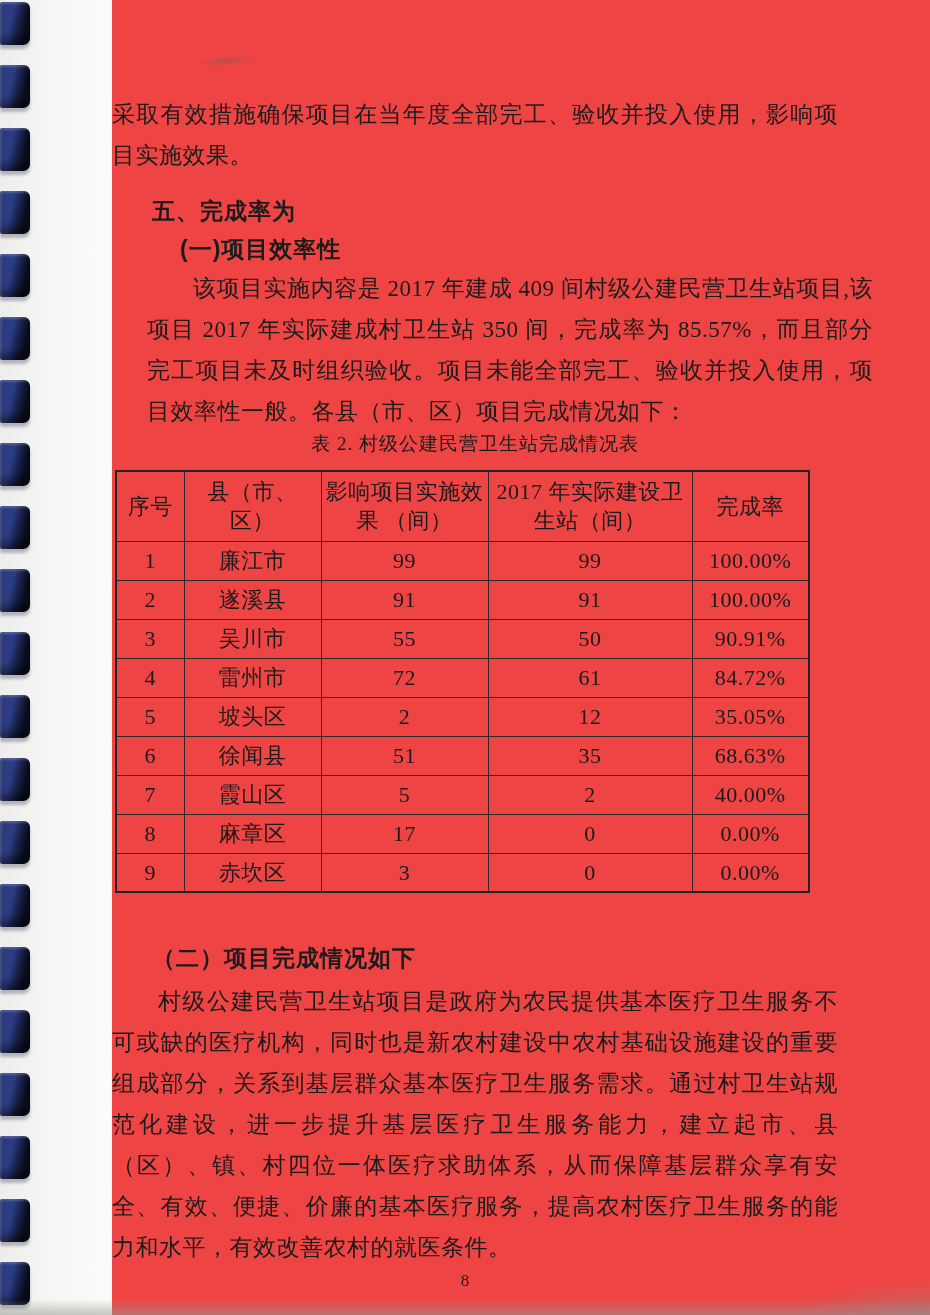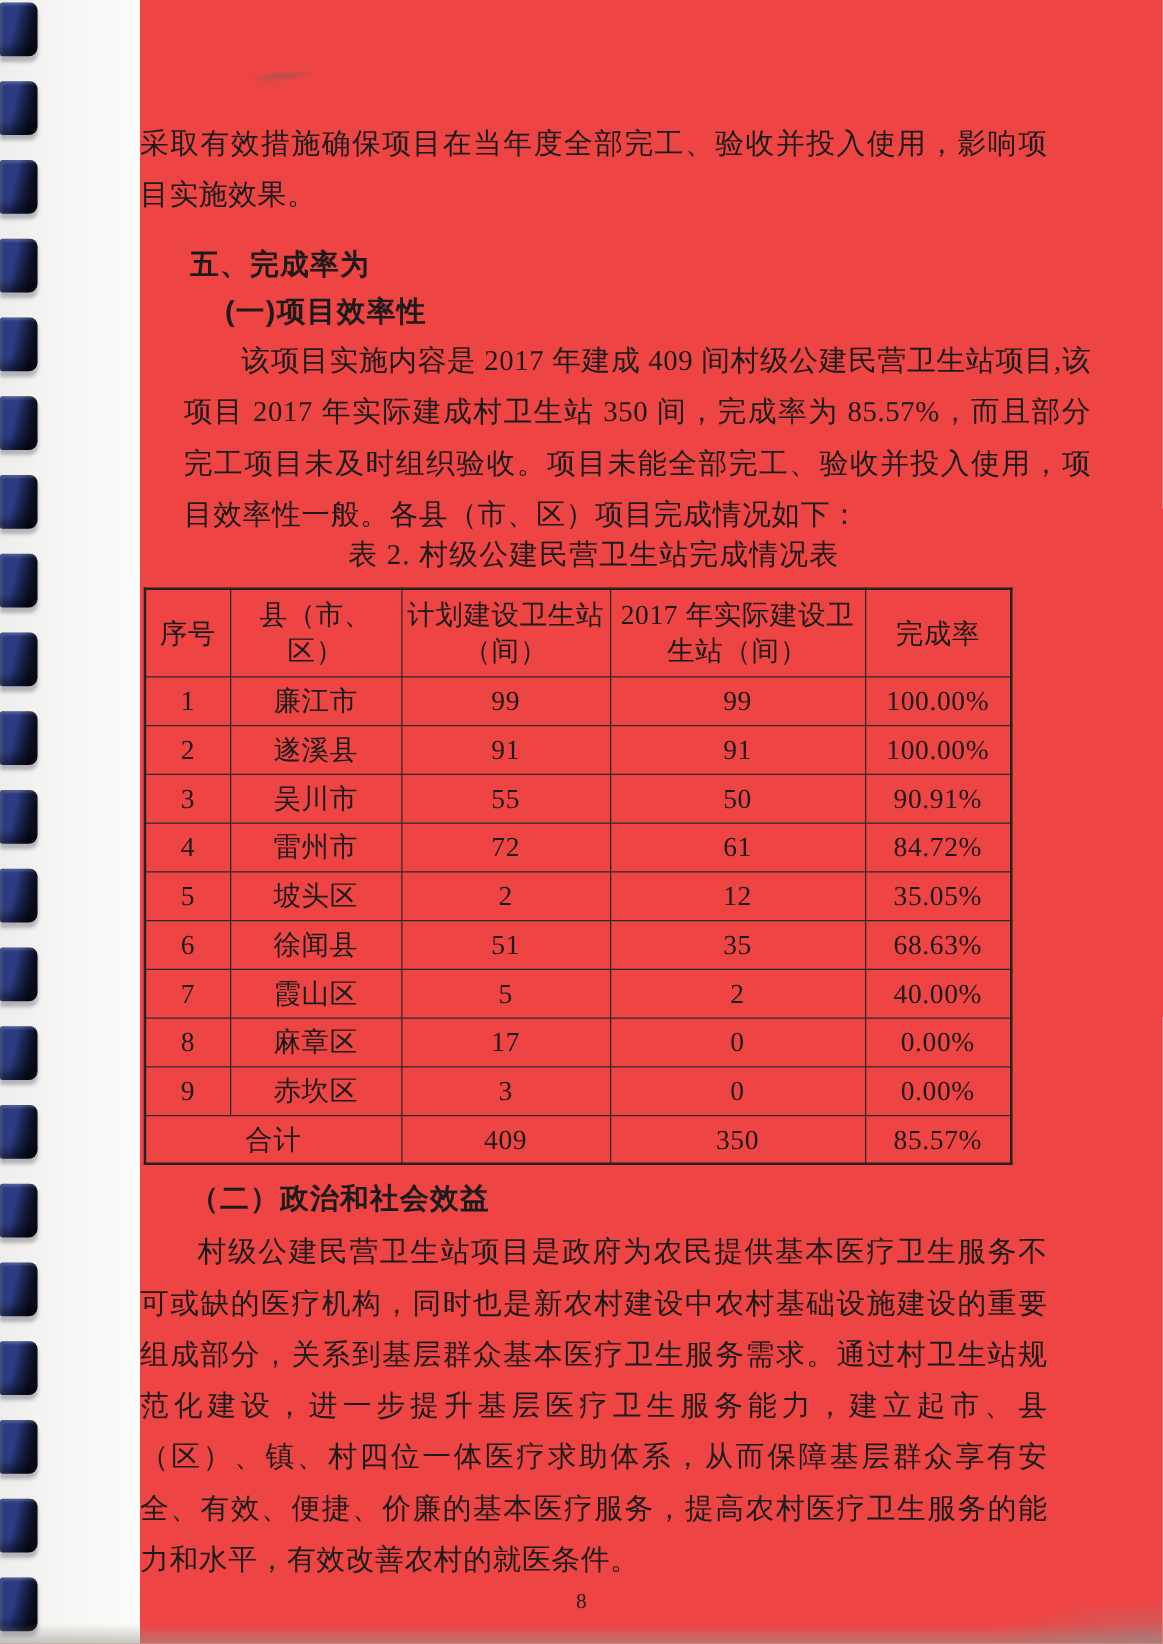--- a/index.html
+++ b/index.html
@@ -79,21 +79,21 @@
     font-weight: bold;
     font-size: 23px;
     letter-spacing: 1px;
     white-space: nowrap;
   }
 
   .table-title {
     position: absolute;
     left: 0; width: 100%;
     text-align: center;
-    font-size: 23px;
+    font-size: 19px;
     letter-spacing: 1px;
   }
 
   table.report {
     position: absolute;
     left: 3px; top: 470px;
     width: 693px;
     border-collapse: collapse;
     border: 2.5px solid #232323;
     table-layout: fixed;
@@ -169,21 +169,21 @@
         <col style="width:68px">
           <col style="width:137px">
           <col style="width:167px">
           <col style="width:204px">
           <col style="width:117px">
       </colgroup>
       <thead>
         <tr>
           <th>序号</th>
           <th>县（市、区）</th>
-          <th>计划建设卫生站 （间）</th>
+          <th>影响项目实施效果 （间）</th>
           <th>2017 年实际建设卫生站（间）</th>
           <th>完成率</th>
         </tr>
       </thead>
       <tbody>
         <tr>
           <td>1</td>
           <td>廉江市</td>
           <td>99</td>
           <td>99</td>
@@ -238,30 +238,24 @@
           <td>0</td>
           <td>0.00%</td>
         </tr>
         <tr>
           <td>9</td>
           <td>赤坎区</td>
           <td>3</td>
           <td>0</td>
           <td>0.00%</td>
         </tr>
-        <tr>
-          <td colspan="2">合计</td>
-          <td>409</td>
-          <td>350</td>
-          <td>85.57%</td>
-        </tr>
       </tbody>
     </table>
 
-    <div class="heading" style="top:938px;">（二）政治和社会效益</div>
+    <div class="heading" style="top:938px;">（二）项目完成情况如下</div>
 
     <div class="para indent" style="top:981px;">村级公建民营卫生站项目是政府为农民提供基本医疗卫生服务不可或缺的医疗机构，同时也是新农村建设中农村基础设施建设的重要组成部分，关系到基层群众基本医疗卫生服务需求。通过村卫生站规范化建设，进一步提升基层医疗卫生服务能力，建立起市、县（区）、镇、村四位一体医疗求助体系，从而保障基层群众享有安全、有效、便捷、价廉的基本医疗服务，提高农村医疗卫生服务的能力和水平，有效改善农村的就医条件。</div>
 
   </div>
 
   <div class="page-number">8</div>
 
   <div class="bottom-edge"></div>
   <div class="corner-shade"></div>
 

